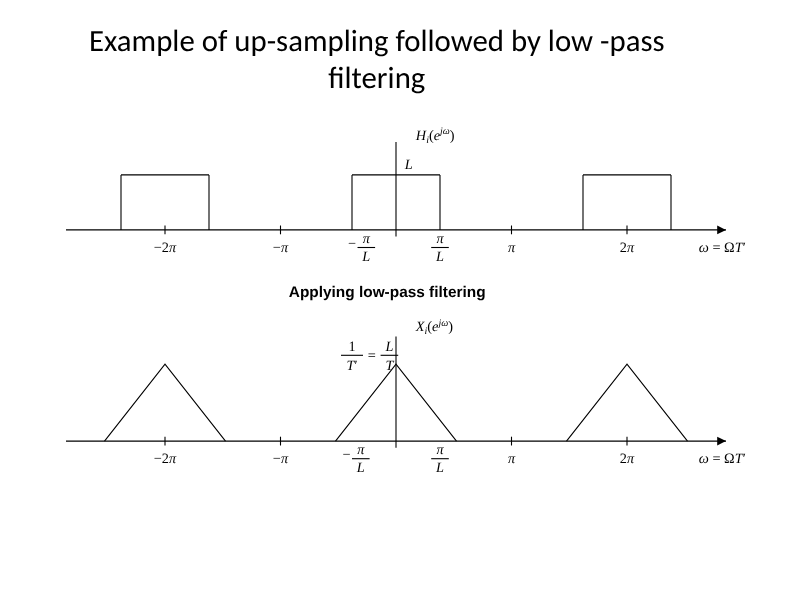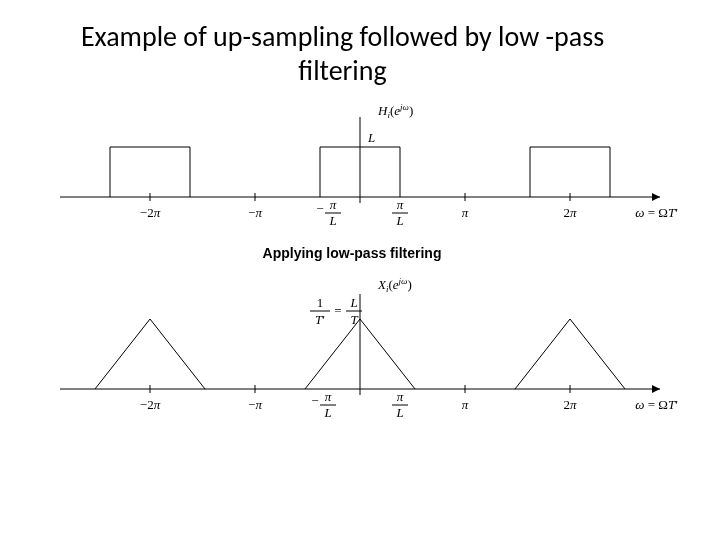--- a/index.html
+++ b/index.html
@@ -39,21 +39,21 @@
   .math {
     font-family: "Times New Roman", serif;
     font-size: 13px;
   }
 </style>
 </head>
 <body>
 
 <h1 class="title">Example of up-sampling followed by low -pass filtering</h1>
 
-<div class="plot-wrap" style="margin-top:0">
+<div class="plot-wrap" style="margin-top:12px">
 <svg width="640" height="140" viewBox="0 0 640 140">
 
   <line x1="20" y1="100" x2="620" y2="100" stroke="#000" stroke-width="1"></line>
   <polygon points="620,100 612,96 612,104" fill="#000"></polygon>
 
   <line x1="320" y1="20" x2="320" y2="106" stroke="#000" stroke-width="1"></line>
 
   <text x="338" y="18" class="math"><tspan font-style="italic">H</tspan><tspan font-size="9" baseline-shift="-3" font-style="italic">i</tspan>(<tspan font-style="italic">e</tspan><tspan font-size="9" baseline-shift="5" font-style="italic">jω</tspan>)</text>
 
   <text x="328" y="45" class="math" font-style="italic">L</text>

